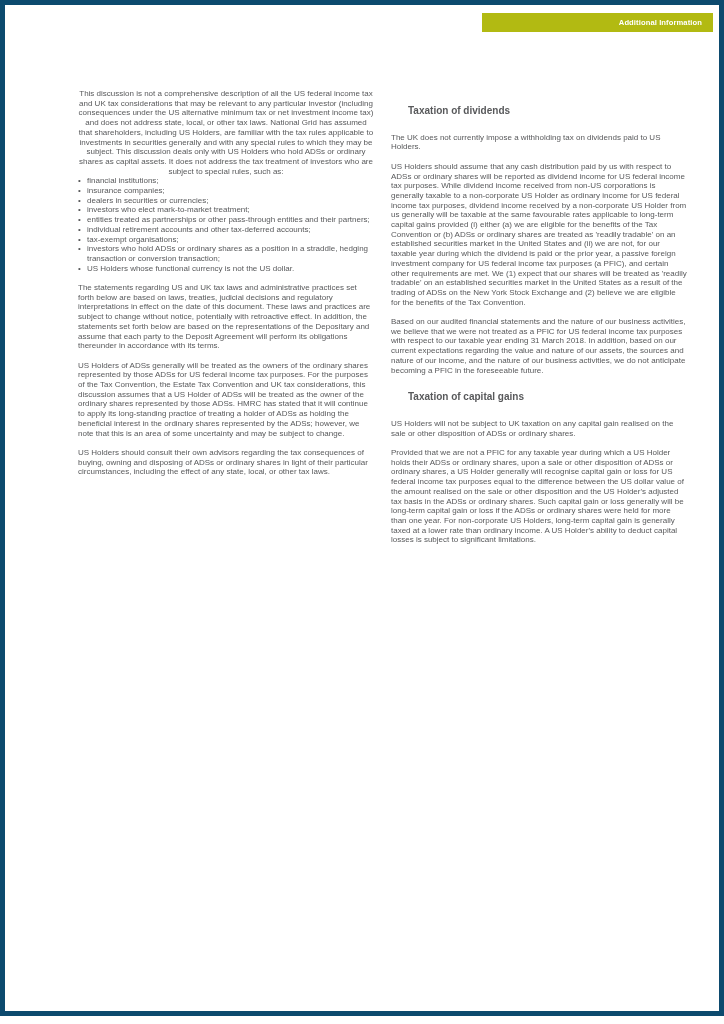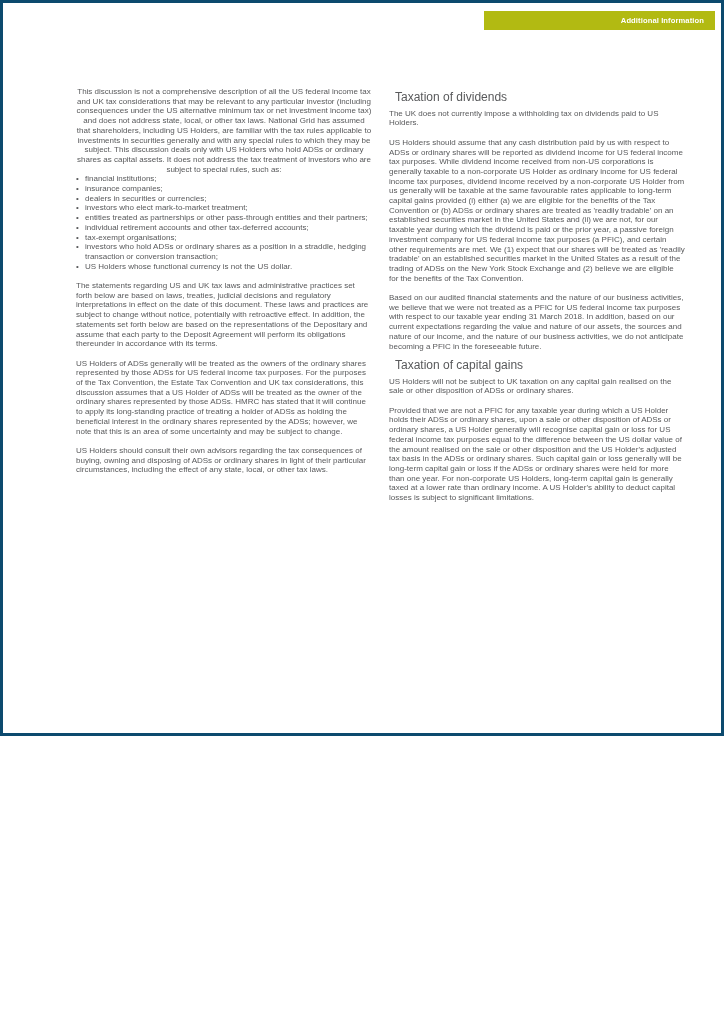--- a/index.html
+++ b/index.html
@@ -9,43 +9,43 @@
     --gray:#6d6e71;
   }
   *{margin:0;padding:0;box-sizing:border-box;}
   html,body{background:#fff;}
   body{
     width:724px;height:1024px;
     font-family:"Liberation Sans", sans-serif;
     position:relative;
   }
   .page{
-    position:relative;width:724px;height:736px;
-    background:#fff;border:3px solid #0c4a6e;overflow:hidden;
+    position:relative;width:724px;height:1016px;
+    background:#fff;border:5px solid #0c4a6e;overflow:hidden;
   }
   .header-tab{
     position:absolute;top:8px;right:6px;
     width:231px;height:19px;background:var(--accent);
     display:flex;align-items:center;justify-content:flex-end;
     padding-right:11px;
   }
   .header-tab .tab-label{
     color:#ffffff;font-size:7.6px;font-weight:bold;letter-spacing:.1px;
   }
   .content{
     position:absolute;top:84px;left:73px;
     display:flex;gap:17px;
   }
   .col{
     width:296px;font-size:8px;line-height:9.7px;color:var(--body);
   }
   .col p{margin:0 0 9.7px;}
   .col p.no-gap{margin-bottom:0;text-align:center;}
   .col h3{
-    font-size:12px;line-height:9.7px;font-weight:normal;color:var(--body);margin:6px;
+    font-size:10px;line-height:9.7px;font-weight:bold;color:var(--body);margin:17px;
   }
   ul.bullets{list-style:none;margin:0 0 9.7px;}
   ul.bullets li{
     position:relative;padding-left:9px;
   }
   ul.bullets li::before{
     content:"\2022";position:absolute;left:0;top:0;color:var(--body);
   }
   .footer{
     position:absolute;left:236px;top:1014px;width:447px;

